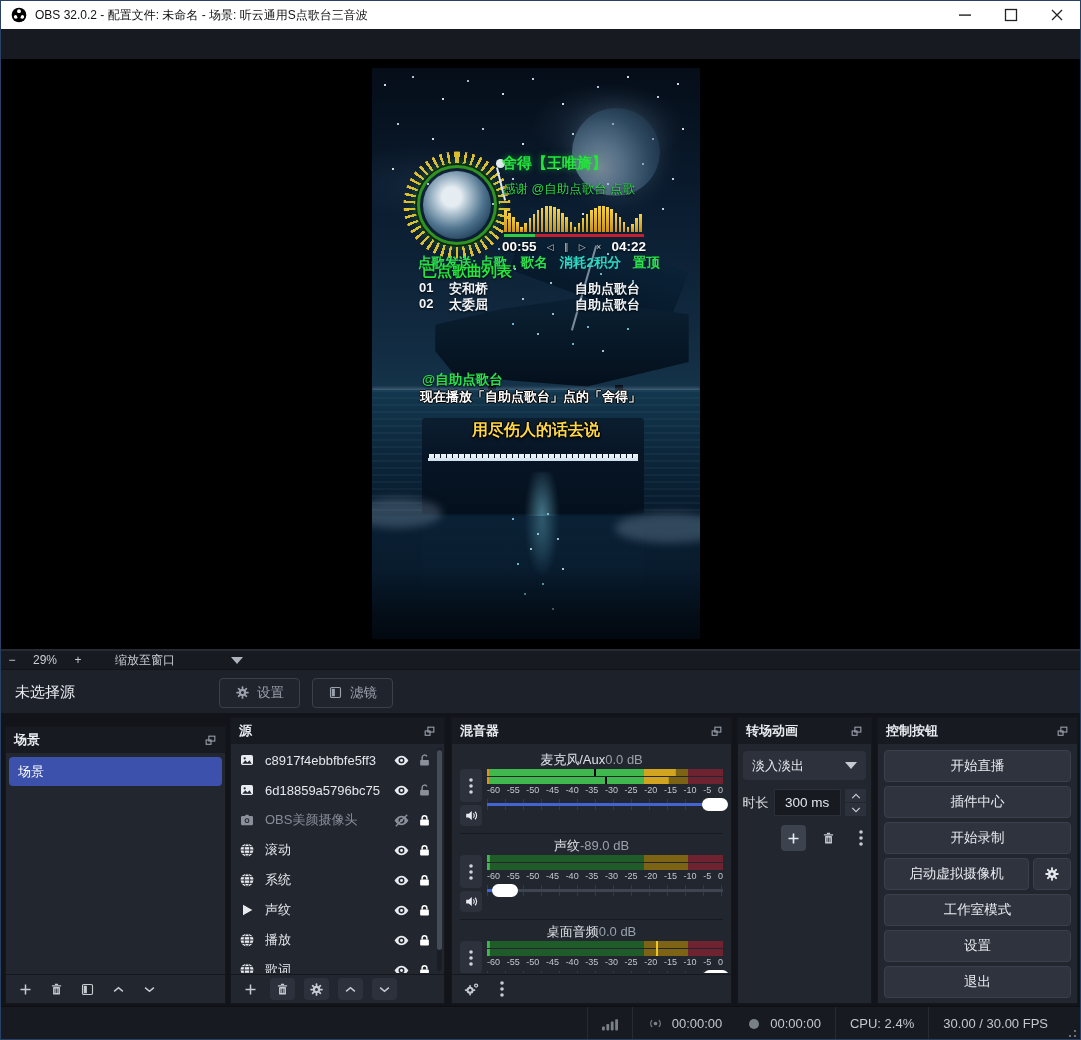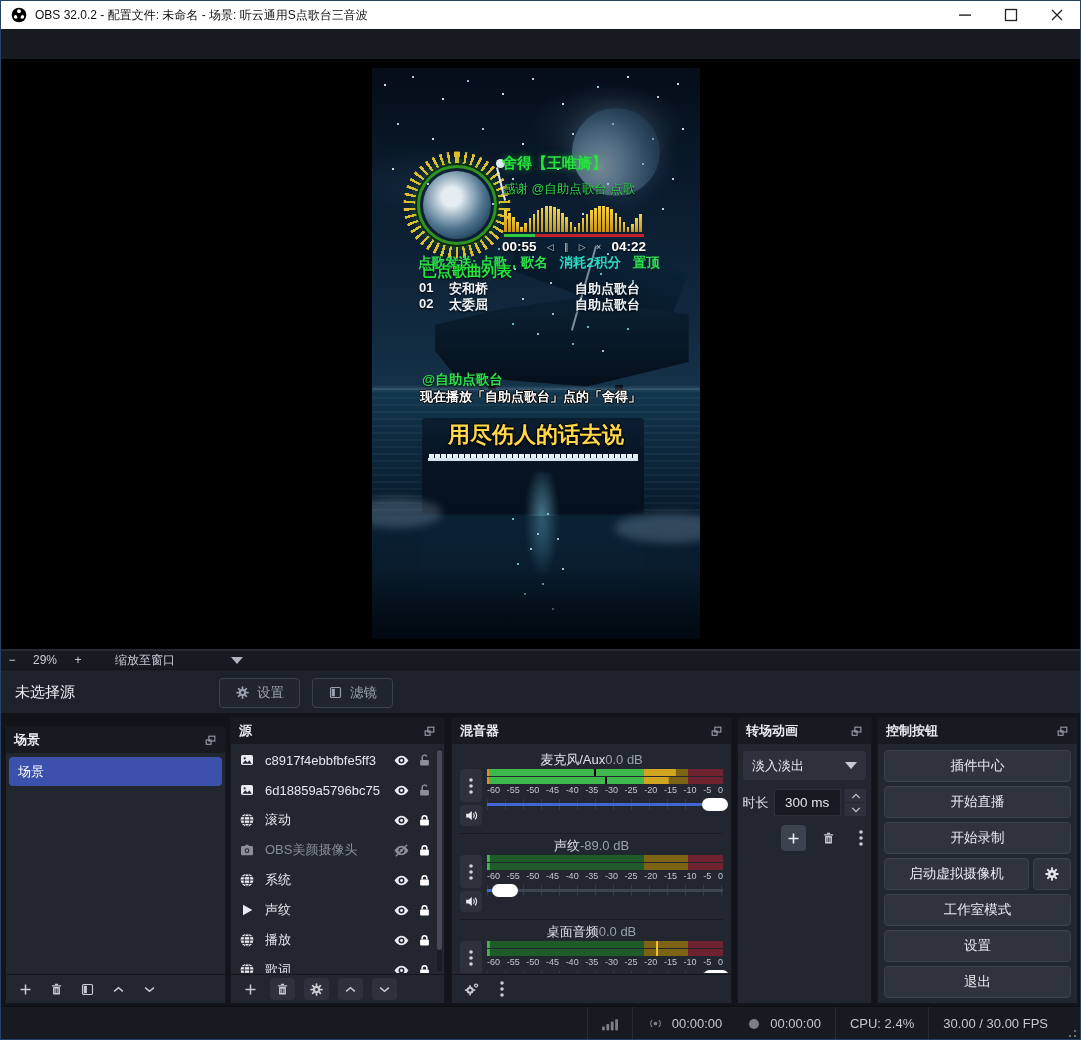--- a/index.html
+++ b/index.html
@@ -83,21 +83,21 @@
   .time-row .mid { flex:1; display:flex; justify-content:space-evenly; font-size:9px; font-weight:normal; color:#cdd6de; align-items:center; }
   .order-row { left:46px; top:186px; font-size:13.5px; font-weight:bold; }
   .order-row .g { color:#2ee04a; } .order-row .c { color:#2bd8c0; margin-left:8px; } .order-row .p { color:#2ee04a; margin-left:8px; }
   .playlist-title { left:50px; top:194px; font-size:15px; font-weight:bold; color:#25e53c; text-shadow:0 1px 2px #000; }
   .plrow { left:47px; width:221px; display:flex; font-size:13px; font-weight:bold; color:#f2f6fa; text-shadow:0 1px 2px #000; }
   .plrow .no { width:30px; } .plrow .song { flex:1; } .plrow .by { }
   .plrow.r1 { top:212px; } .plrow.r2 { top:228px; }
   .now-user { left:50px; top:303px; font-size:13.5px; font-weight:bold; color:#2ee04a; text-shadow:0 1px 2px #000; }
   .now-playing { left:48px; top:320px; font-size:13px; font-weight:bold; color:#fff;
     text-shadow:-1px 0 #000,1px 0 #000,0 -1px #000,0 1px #000; }
-  .lyric { left:0; right:0; top:352px; text-align:center; font-size:22px; font-weight:bold; color:#ffd84a;
+  .lyric { left:0; right:0; top:352px; text-align:center; font-size:16px; font-weight:bold; color:#ffd84a;
     text-shadow:-1px 0 #000,1px 0 #000,0 -1px #000,0 2px 3px #000; }
 
   
   .zoomrow { position:absolute; top:648px; left:0; right:0; height:20px; background:#171a21; border-top:2px solid #262b33;
     display:flex; align-items:center; font-size:12px; color:#c9ced6; }
   .zbtn { width:22px; text-align:center; }
   .zpct { width:44px; text-align:center; }
   .zfit { margin-left:26px; }
   .zdrop { margin-left:56px; width:0; height:0; border-left:6px solid transparent; border-right:6px solid transparent; border-top:7px solid #aeb4bd; }
 
@@ -461,57 +461,57 @@
               </svg>
             </span>
           <span class="sbtn">
               <svg width="15" height="15" viewBox="0 0 24 24">
                 <rect x="5" y="11" width="14" height="9" rx="1.5" fill="#8a8f99"></rect>
                 <path d="M8.2 11V7.2a4 4 0 0 1 7.6-1.6" fill="none" stroke="#8a8f99" stroke-width="2.4"></path>
               </svg>
             </span>
         </div>
 
+        <div class="srow dim">
+          <span class="sicon">
+              <svg width="16" height="16" viewBox="0 0 24 24">
+                <path fill="#8a8f99" d="M9 6l1-2h4l1 2h4a2 2 0 0 1 2 2v10a2 2 0 0 1-2 2H5a2 2 0 0 1-2-2V8a2 2 0 0 1 2-2h4z"></path>
+                <circle cx="12" cy="13" r="3.6" fill="#22262f"></circle>
+                <circle cx="12" cy="13" r="2" fill="#8a8f99"></circle>
+              </svg>
+            </span>
+          <span class="slabel">OBS美颜摄像头</span>
+          <span class="sbtn">
+              <svg width="17" height="17" viewBox="0 0 24 24" fill="#8a8f99">
+                <path d="M12 5.2C6 5.2 2.3 12 2.3 12S6 18.8 12 18.8 21.7 12 21.7 12 18 5.2 12 5.2zm0 11a4.2 4.2 0 1 1 0-8.4 4.2 4.2 0 0 1 0 8.4z"></path>
+                <circle cx="12" cy="12" r="2.1"></circle>
+                <path d="M4 20L20 4" stroke="#8a8f99" stroke-width="2"></path>
+              </svg>
+            </span>
+          <span class="sbtn">
+              <svg width="15" height="15" viewBox="0 0 24 24">
+                <rect x="5" y="10.5" width="14" height="9.5" rx="1.5" fill="#fff"></rect>
+                <path d="M8.2 10.5V8a3.8 3.8 0 0 1 7.6 0v2.5" fill="none" stroke="#fff" stroke-width="2.4"></path>
+              </svg>
+            </span>
+        </div>
+
         <div class="srow">
           <span class="sicon">
               <svg width="16" height="16" viewBox="0 0 24 24">
                 <circle cx="12" cy="12" r="9.5" fill="#e8ebef"></circle>
                 <ellipse cx="12" cy="12" rx="4.2" ry="9.5" fill="none" stroke="#22262f" stroke-width="1.5"></ellipse>
                 <path d="M2.5 12h19M4 7h16M4 17h16" stroke="#22262f" stroke-width="1.5" fill="none"></path>
               </svg>
             </span>
           <span class="slabel">滚动</span>
           <span class="sbtn">
               <svg width="17" height="17" viewBox="0 0 24 24" fill="#e8ebef">
                 <path d="M12 5.2C6 5.2 2.3 12 2.3 12S6 18.8 12 18.8 21.7 12 21.7 12 18 5.2 12 5.2zm0 11a4.2 4.2 0 1 1 0-8.4 4.2 4.2 0 0 1 0 8.4z"></path>
                 <circle cx="12" cy="12" r="2.1"></circle>
-              </svg>
-            </span>
-          <span class="sbtn">
-              <svg width="15" height="15" viewBox="0 0 24 24">
-                <rect x="5" y="10.5" width="14" height="9.5" rx="1.5" fill="#fff"></rect>
-                <path d="M8.2 10.5V8a3.8 3.8 0 0 1 7.6 0v2.5" fill="none" stroke="#fff" stroke-width="2.4"></path>
-              </svg>
-            </span>
-        </div>
-
-        <div class="srow dim">
-          <span class="sicon">
-              <svg width="16" height="16" viewBox="0 0 24 24">
-                <path fill="#8a8f99" d="M9 6l1-2h4l1 2h4a2 2 0 0 1 2 2v10a2 2 0 0 1-2 2H5a2 2 0 0 1-2-2V8a2 2 0 0 1 2-2h4z"></path>
-                <circle cx="12" cy="13" r="3.6" fill="#22262f"></circle>
-                <circle cx="12" cy="13" r="2" fill="#8a8f99"></circle>
-              </svg>
-            </span>
-          <span class="slabel">OBS美颜摄像头</span>
-          <span class="sbtn">
-              <svg width="17" height="17" viewBox="0 0 24 24" fill="#8a8f99">
-                <path d="M12 5.2C6 5.2 2.3 12 2.3 12S6 18.8 12 18.8 21.7 12 21.7 12 18 5.2 12 5.2zm0 11a4.2 4.2 0 1 1 0-8.4 4.2 4.2 0 0 1 0 8.4z"></path>
-                <circle cx="12" cy="12" r="2.1"></circle>
-                <path d="M4 20L20 4" stroke="#8a8f99" stroke-width="2"></path>
               </svg>
             </span>
           <span class="sbtn">
               <svg width="15" height="15" viewBox="0 0 24 24">
                 <rect x="5" y="10.5" width="14" height="9.5" rx="1.5" fill="#fff"></rect>
                 <path d="M8.2 10.5V8a3.8 3.8 0 0 1 7.6 0v2.5" fill="none" stroke="#fff" stroke-width="2.4"></path>
               </svg>
             </span>
         </div>
 
@@ -913,24 +913,24 @@
         <span>控制按钮</span>
         <span class="pop">
             <svg width="13" height="13" viewBox="0 0 24 24" fill="none" stroke="#9aa1ac" stroke-width="2">
               <rect x="9" y="4" width="11" height="9"></rect>
               <rect x="4" y="11" width="9" height="8"></rect>
             </svg>
           </span>
       </div>
       <div class="ctl-list">
         <div class="cbtn">
+            <span>开始直播</span>
+          </div>
+        <div class="cbtn">
             <span>插件中心</span>
-          </div>
-        <div class="cbtn">
-            <span>开始直播</span>
           </div>
         <div class="cbtn">
             <span>开始录制</span>
           </div>
         <div class="vrow">
           <div class="cbtn">
               <span>启动虚拟摄像机</span>
             </div>
           <div class="cbtn gear-btn">
               <svg width="16" height="16" viewBox="0 0 24 24" fill="#e8ebef">

